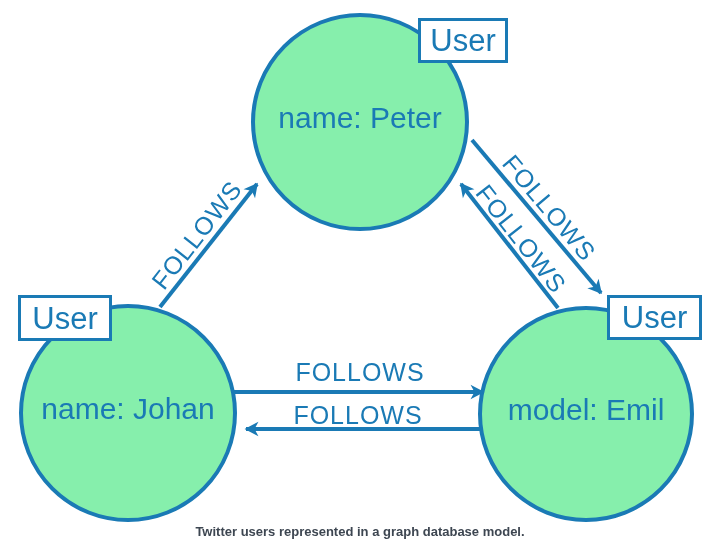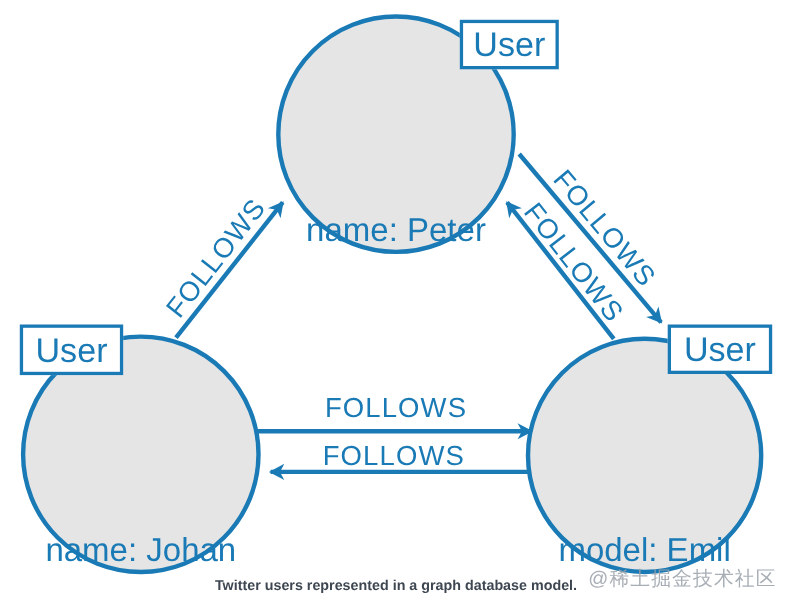--- a/index.html
+++ b/index.html
@@ -20,24 +20,24 @@
     left: 0;
     top: 0;
     width: 720px;
     height: 551px;
     pointer-events: none;
   }
   .node {
     position: absolute;
     box-sizing: border-box;
     border-radius: 50%;
-    background: #e5e5e5;
+    background: #86efac;
     border: 4px solid #1a7ab5;
     display: flex;
-    align-items: flex-end;
+    align-items: center;
     justify-content: center;
   }
   .node-property {
     color: #1a7ab5;
     font-size: 30px;
     white-space: nowrap;
     margin-top: -8px;
   }
   .type-box {
     position: absolute;
@@ -121,15 +121,14 @@
   <div class="edge-label" style="left:358px; top:415px; transform:translate(-50%,-50%);">FOLLOWS</div>
 
   <div class="type-box" style="left:418px; top:18px; width:90px; height:45px;">User</div>
 
   <div class="type-box" style="left:18px; top:295px; width:94px; height:46px;">User</div>
 
   <div class="type-box" style="left:607px; top:295px; width:95px; height:45px;">User</div>
 
   <div class="caption">Twitter users represented in a graph database model.</div>
 
-  <div class="watermark">@稀土掘金技术社区</div>
 
 </div>
 
 </body></html>

